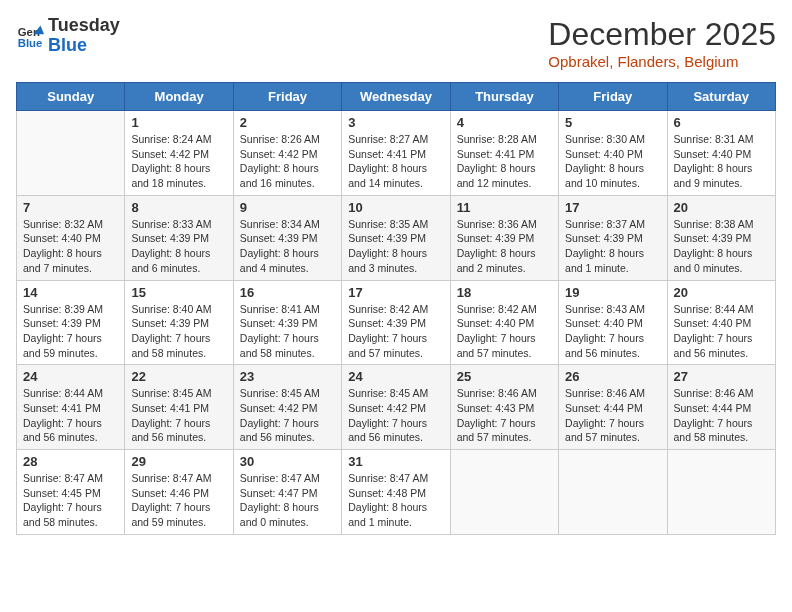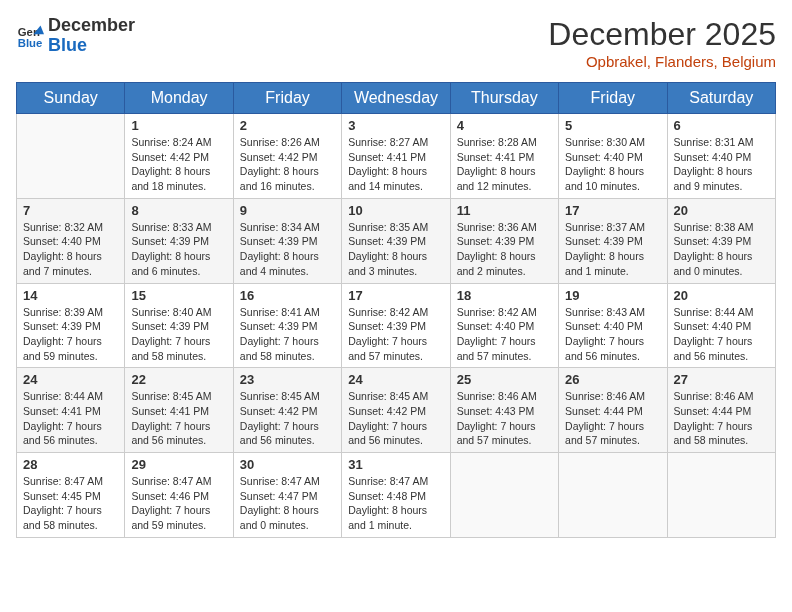--- a/index.html
+++ b/index.html
@@ -19,41 +19,40 @@
     .logo {
       display: flex;
       align-items: center;
       gap: 4px;
     }
     .logo-icon {
       width: 28px;
       height: 28px;
     }
     .title-block {
-      text-align: right;
     }
     .month-title {
       font-size: 32px;
       font-weight: normal;
       color: #333;
     }
     .subtitle {
       font-size: 15px;
       color: #c2410c;
     }
     .calendar {
       width: 100%;
       border-collapse: collapse;
       border: 1px solid #ccc;
     }
     .calendar th {
       background: #3a7abf;
       color: #fff;
-      font-size: 16px;
-      font-weight: normal;
+      font-size: 13px;
+      font-weight: bold;
       padding: 6px 4px;
       border: 1px solid #2a5a9f;
     }
     .calendar td {
       vertical-align: top;
       border: 1px solid #ccc;
       padding: 4px 6px;
       width: calc(100% / 7);
       min-height: 80px;
       font-size: 11px;
@@ -85,21 +84,21 @@
 <body>
 
 <div class="header">
   <div class="logo">
     <svg class="logo-icon" viewBox="0 0 32 32">
       <text x="2" y="16" font-size="13" font-weight="bold" fill="#333" font-family="Arial">Gen</text>
       <text x="2" y="28" font-size="13" font-weight="bold" fill="#1a6abf" font-family="Arial">Blue</text>
       <polygon points="28,4 20,14 32,14" fill="#1a6abf"></polygon>
     </svg>
     <div>
-      <div style="font-size:18px;font-weight:bold;color:#333;line-height:1.1;">December</div>
+      <div style="font-size:18px;font-weight:bold;color:#333;line-height:1.1;">Tuesday</div>
       <div style="font-size:18px;font-weight:bold;color:#1a6abf;line-height:1.1;">Blue</div>
     </div>
   </div>
   <div class="title-block">
     <div class="month-title">December 2025</div>
     <div class="subtitle">Opbrakel, Flanders, Belgium</div>
   </div>
 </div>
 
 <table class="calendar">

